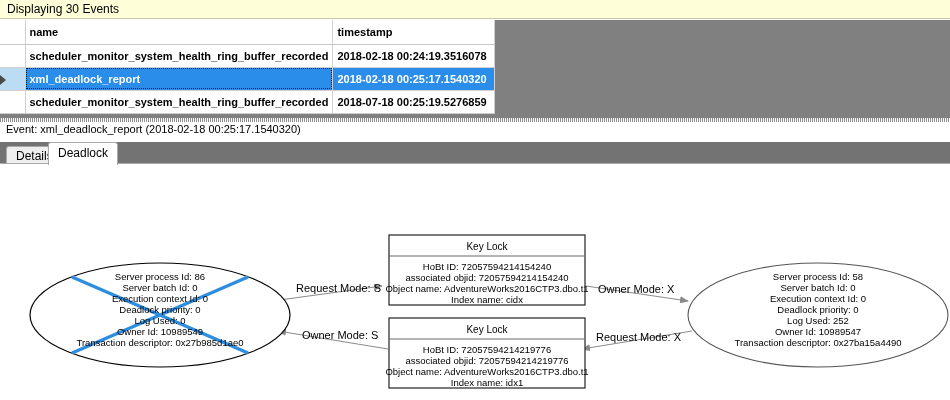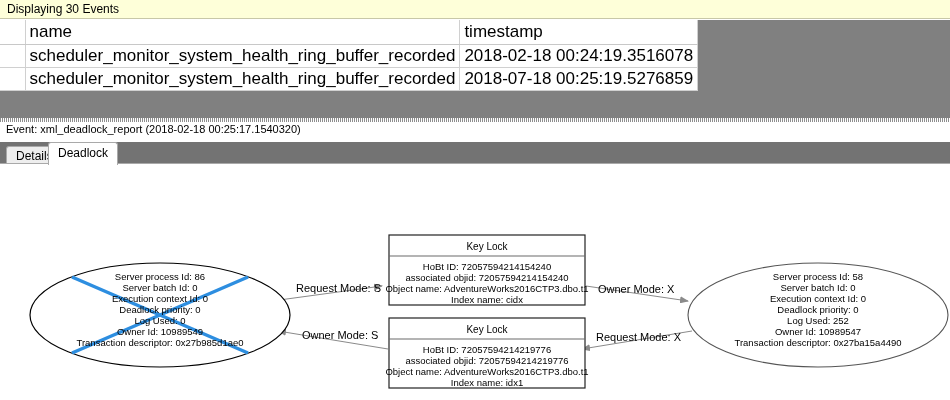--- a/index.html
+++ b/index.html
@@ -51,22 +51,22 @@
   .grid-table {
     border-collapse: collapse;
     table-layout: fixed;
     background: #ffffff;
   }
   .grid-table td, .grid-table th {
     border: 1px solid #d0d0d0;
     border-top: none;
     border-left: none;
     padding: 0 4px;
-    font-size: 17px;
-    font-weight: normal;
+    font-size: 11px;
+    font-weight: bold;
     text-align: left;
     white-space: nowrap;
     overflow: hidden;
     background: #ffffff;
     height: 23px;
     box-sizing: border-box;
   }
   .grid-table tr.header th {
     background: #ffffff;
     border-bottom: 1px solid #c8c8c8;
@@ -214,20 +214,27 @@
           <tr class="header">
         <th class="col-rowhdr rowhdr"></th>
         <th class="col-name">name</th>
         <th class="col-ts">timestamp</th>
       </tr>
       <tr>
         <td class="col-rowhdr rowhdr"></td>
         <td class="col-name">scheduler_monitor_system_health_ring_buffer_recorded</td>
         <td class="col-ts">2018-02-18 00:24:19.3516078</td>
       </tr>
+      <tr class="selected">
+        <td class="col-rowhdr rowhdr">
+          <span class="row-arrow"></span>
+        </td>
+        <td class="col-name cell-selected-outline">xml_deadlock_report</td>
+        <td class="col-ts">2018-02-18 00:25:17.1540320</td>
+      </tr>
       <tr>
         <td class="col-rowhdr rowhdr"></td>
         <td class="col-name">scheduler_monitor_system_health_ring_buffer_recorded</td>
         <td class="col-ts">2018-07-18 00:25:19.5276859</td>
       </tr>
     </tbody>
       </table>
   </div>
 
   <div class="splitter"></div>

